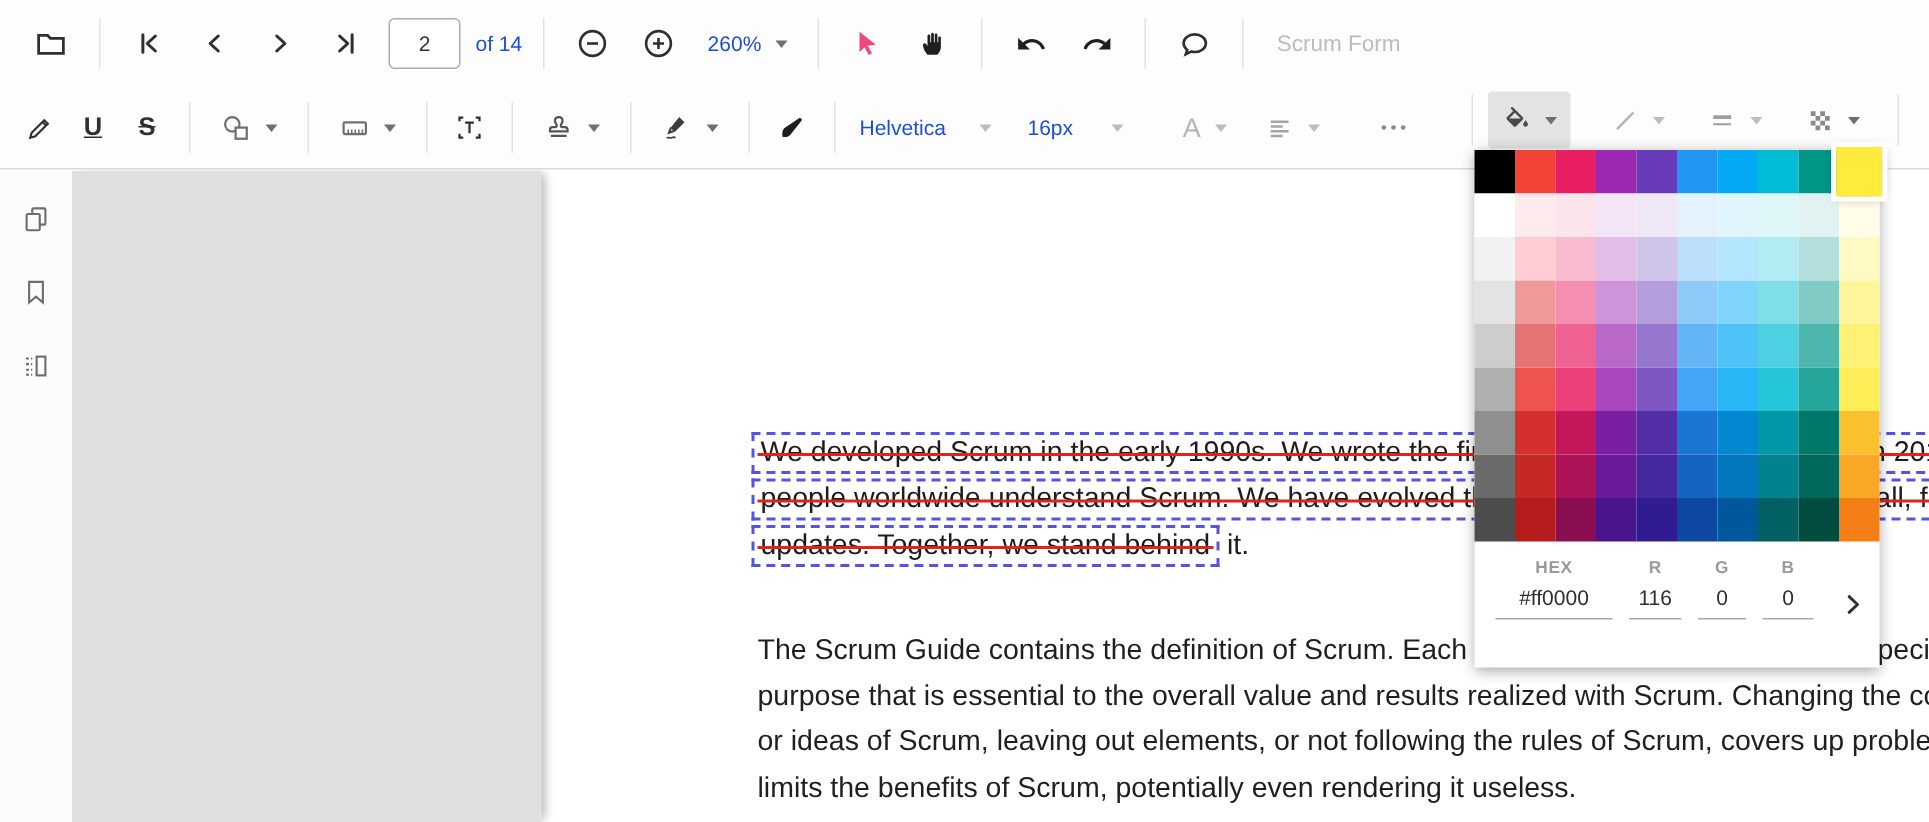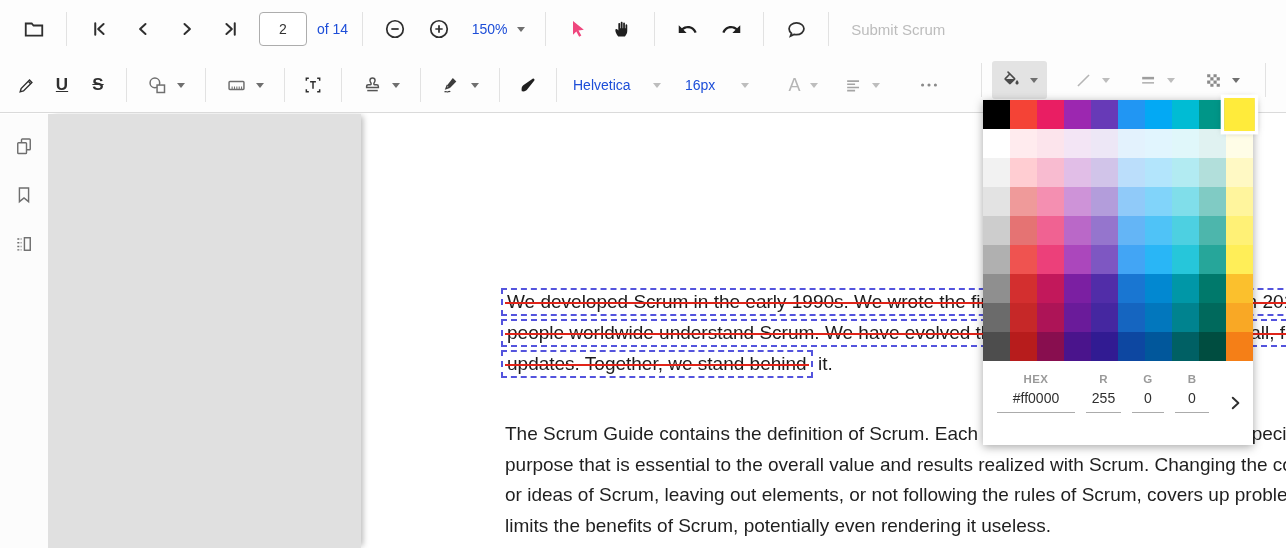--- a/index.html
+++ b/index.html
@@ -175,21 +175,21 @@
       </div>
       <div class="tbtn">
         <span class="icon-dark">
           <svg width="22" height="22" viewBox="0 0 24 24" fill="none" stroke="currentColor" stroke-width="1.9">
             <circle cx="12" cy="12" r="9"></circle>
               <path d="M8 12h8M12 8v8"></path>
           </svg>
         </span>
       </div>
       <div class="tbtn" style="width:74px;">
-        <span class="lbl14">150%</span>
+        <span class="lbl14">260%</span>
         <span class="caret"></span>
       </div>
       <div class="vdiv"></div>
       <div class="tbtn">
         <span>
           <svg width="20" height="20" viewBox="0 0 24 24">
             <path d="M6 2.5 L19 13 L12.6 13.7 L16 19.8 L13.4 21.2 L10 15.1 L6 18.8 Z" fill="#ef477e"></path>
           </svg>
         </span>
       </div>
@@ -217,21 +217,21 @@
       </div>
       <div class="vdiv"></div>
       <div class="tbtn">
         <span class="icon-dark">
           <svg width="21" height="21" viewBox="0 0 24 24" fill="none" stroke="currentColor" stroke-width="2">
             <path d="M12 4.5c4.7 0 8.5 3 8.5 6.7s-3.8 6.7-8.5 6.7c-1 0-1.9-.12-2.8-.35L5.2 19.5l1.1-3.1c-1.5-1.2-2.8-3-2.8-5.2 0-3.7 3.8-6.7 8.5-6.7z"></path>
           </svg>
         </span>
       </div>
       <div class="vdiv"></div>
-      <span class="submit">Submit Scrum</span>
+      <span class="submit">Scrum Form</span>
     </div>
 
     <div class="trow trow2">
       <div class="tbtn narrow">
         <span class="icon-dark">
           <svg width="19" height="19" viewBox="0 0 24 24" fill="none" stroke="currentColor" stroke-width="1.8">
             <path d="M4 20l1.2-4.2L15.8 5.2l3 3L8.2 18.8 4 20z"></path>
             <path d="M14.3 6.7l3 3"></path>
           </svg>
         </span>
@@ -472,21 +472,21 @@
         <div class="swatch" style="background: rgb(0, 77, 64);"></div>
         <div class="swatch" style="background: rgb(245, 127, 23);"></div>
       </div>
     <div class="picker-footer">
       <div class="field fw-hex">
         <span class="flabel">HEX</span>
         <span class="fvalue" style="width:78px;">#ff0000</span>
       </div>
       <div class="field fw-r">
         <span class="flabel">R</span>
-        <span class="fvalue" style="width:35px;">255</span>
+        <span class="fvalue" style="width:35px;">116</span>
       </div>
       <div class="field fw-g">
         <span class="flabel">G</span>
         <span class="fvalue" style="width:32px;">0</span>
       </div>
       <div class="field fw-b">
         <span class="flabel">B</span>
         <span class="fvalue" style="width:34px;">0</span>
       </div>
       <div class="next-btn">

